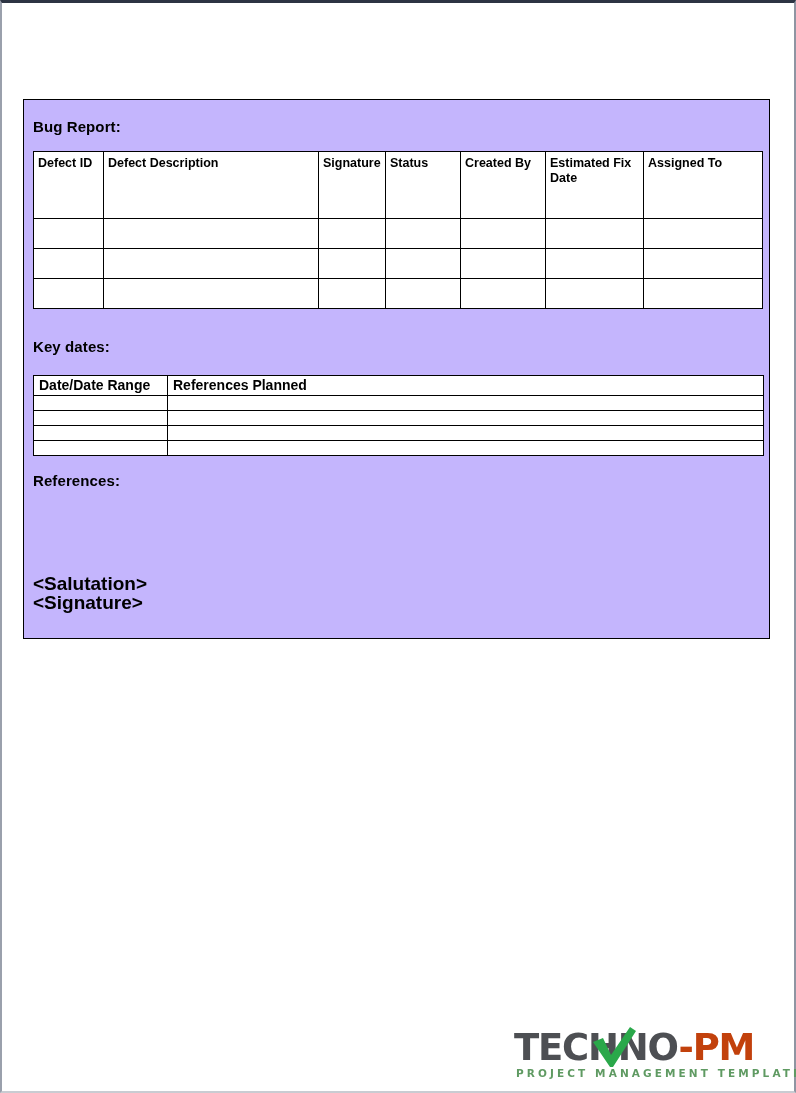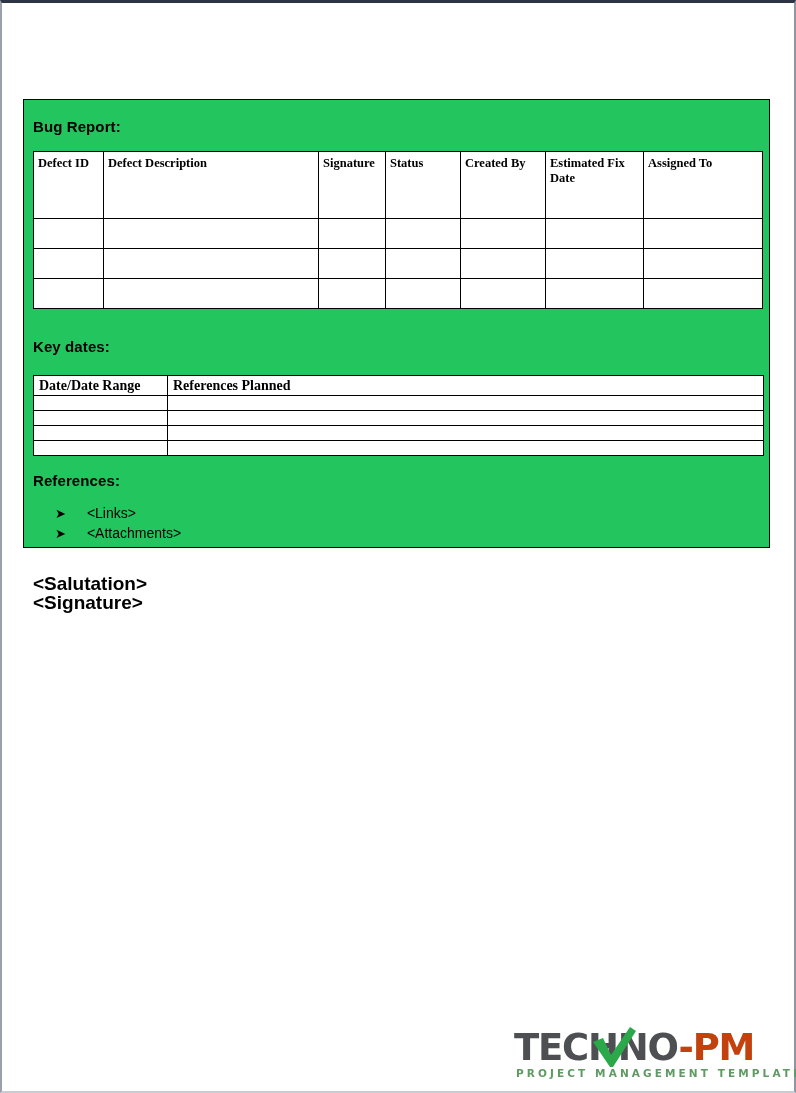--- a/index.html
+++ b/index.html
@@ -29,44 +29,43 @@
     border-bottom: 2px solid #c9ccd2;
     background: #ffffff;
   }
 
   
   #doc-box {
     position: absolute;
     left: 21px;
     top: 96px;
     width: 747px;
-    height: 449px;
+    height: 540px;
     box-sizing: border-box;
     border: 1.5px solid #000000;
-    background: #22c55e;
+    background: #c4b5fd;
   }
 
   
   .sec-title {
     font-size: 15px;
     font-weight: bold;
     letter-spacing: 0.1px;
     color: #000;
   }
 
   #bug-report-title { position: absolute; left: 9px;  top: 18px; }
   #key-dates-title  { position: absolute; left: 9px;  top: 238px; }
   #references-title  { position: absolute; left: 9px;  top: 372px; }
 
   
   table.grid {
     border-collapse: collapse;
     table-layout: fixed;
     background: #fff;
-    font-family: Liberation Serif, serif;
   }
   table.grid td, table.grid th {
     border: 1.2px solid #000;
     padding: 0;
     vertical-align: top;
     background: #fff;
   }
   table.grid th {
     text-align: left;
     font-weight: bold;
@@ -267,30 +266,20 @@
         </tr>
         <tr>
           <td></td>
           <td></td>
         </tr>
       </tbody>
     </table>
 
     <div class="sec-title" id="references-title">References:</div>
 
-    <ul id="ref-list">
-      <li>
-        <span class="bullet">➤</span>
-        <span class="reftext">&lt;Links&gt;</span>
-      </li>
-      <li>
-        <span class="bullet">➤</span>
-        <span class="reftext">&lt;Attachments&gt;</span>
-      </li>
-    </ul>
 
     <div id="sign-block">
       <div>&lt;Salutation&gt;</div>
       <div>&lt;Signature&gt;</div>
     </div>
 
   </div>
 
   <div id="logo">
     <div id="logo-word">

